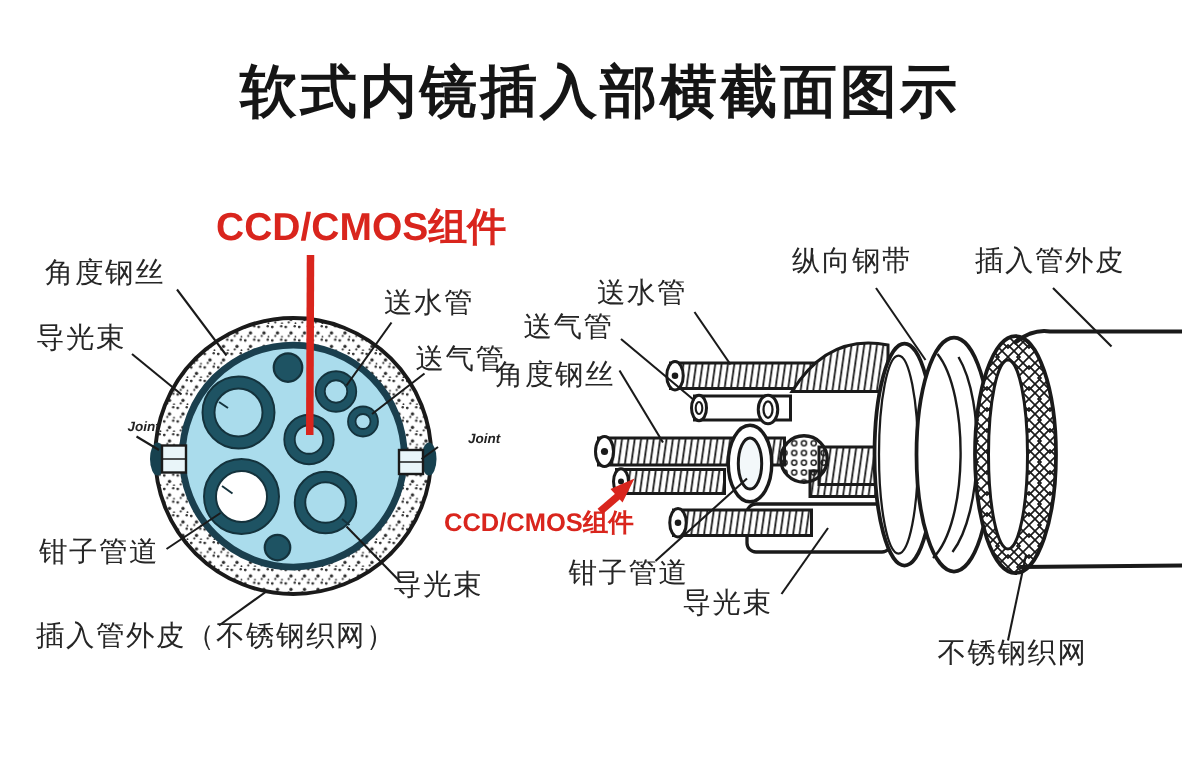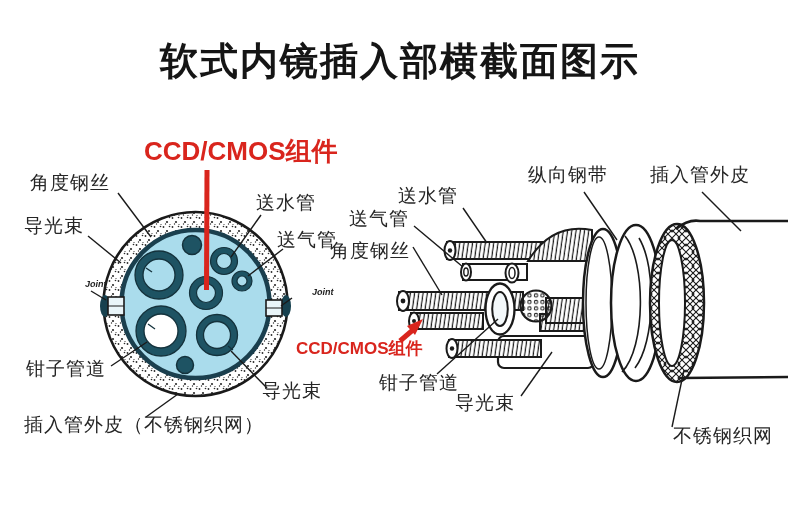--- a/index.html
+++ b/index.html
@@ -223,15 +223,15 @@
   <div class="lbl joint" style="left:292px;top:287px;">Joint</div>
 
   <div class="lbl" style="left:398px;top:185px;">送水管</div>
   <div class="lbl" style="left:349px;top:208px;">送气管</div>
   <div class="lbl" style="left:330px;top:240px;">角度钢丝</div>
   <div class="lbl" style="left:650px;top:164px;">插入管外皮</div>
   <div class="lbl" style="left:528px;top:164px;">纵向钢带</div>
   <div class="lbl red-small" style="left:296px;top:339px;">CCD/CMOS组件</div>
   <div class="lbl" style="left:379px;top:372px;">钳子管道</div>
   <div class="lbl" style="left:455px;top:392px;">导光束</div>
-  <div class="lbl" style="left:625px;top:425px;margin-left:48px;">不锈钢织网</div>
+  <div class="lbl" style="left:625px;top:425px;">不锈钢织网</div>
 
 </div>
 
 </body></html>

